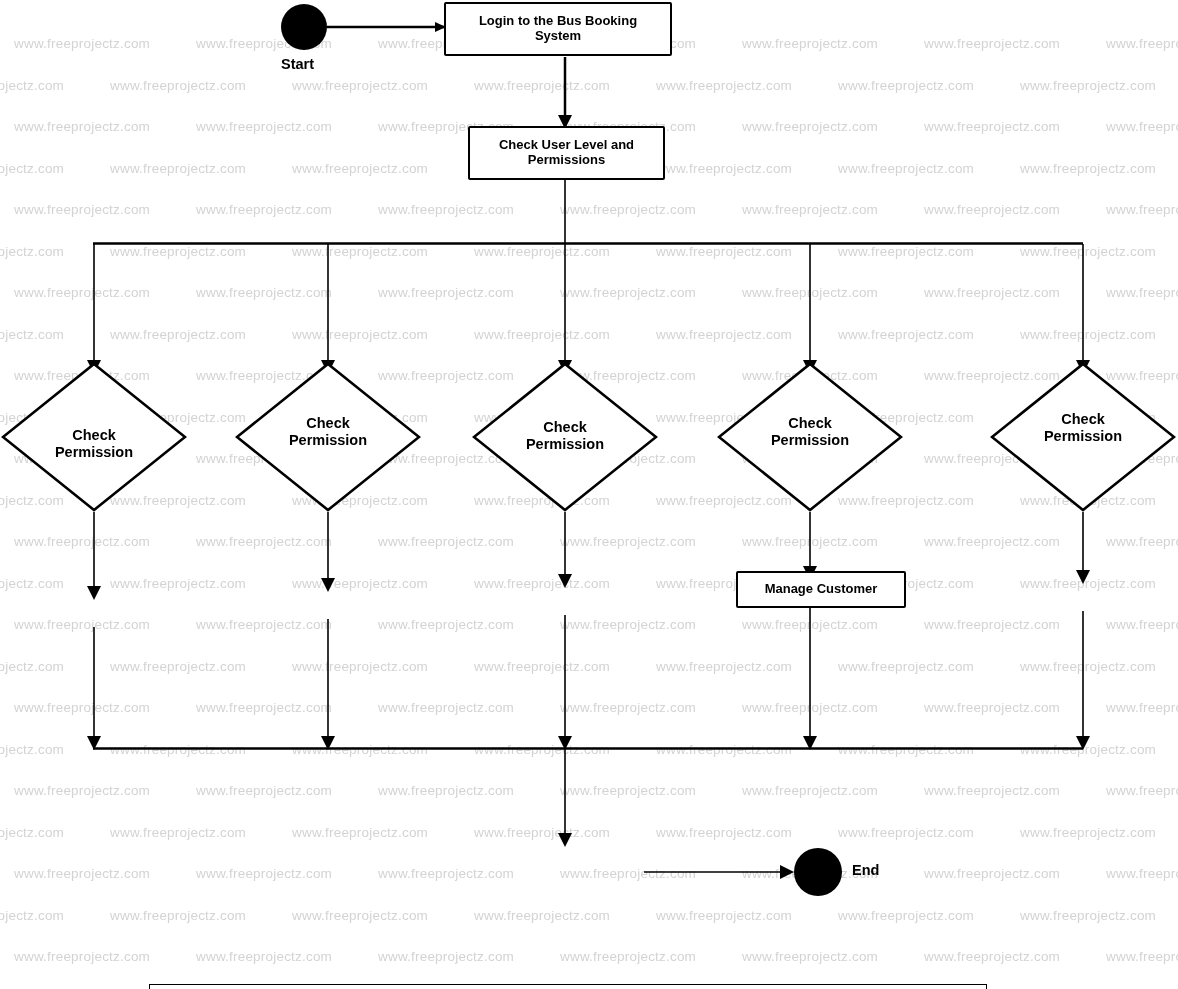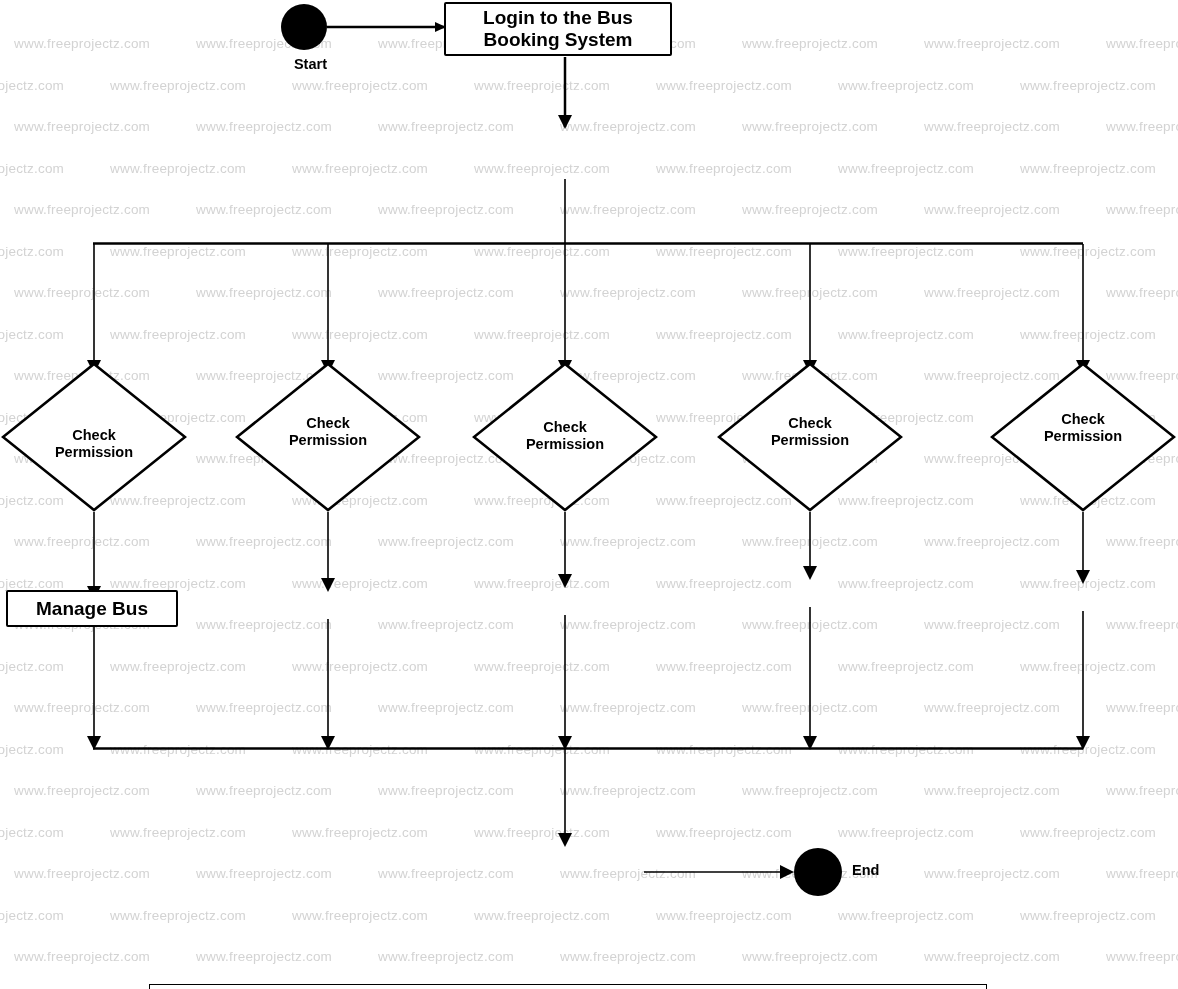--- a/index.html
+++ b/index.html
@@ -58,21 +58,21 @@
   }
   .activity {
     background: #ffffff;
     border: 2.5px solid #000000;
     border-radius: 2px;
     display: flex;
     align-items: center;
     justify-content: center;
     text-align: center;
     font-weight: bold;
-    font-size: 19px;
+    font-size: 13px;
     color: #000000;
     line-height: 1.15;
     padding: 2px 22px;
   }
   .initial-node, .final-node {
     background: #000000;
     border-radius: 50%;
   }
   .endpoint-label {
     position: absolute;
@@ -325,24 +325,25 @@
       <path d="M1083,611 L1083,748" stroke="#000000" stroke-width="1.6" fill="none" marker-end="url(#ahbig)"></path>
 
       <path d="M93,748.5 L1083,748.5" stroke="#000000" stroke-width="2.6" fill="none"></path>
 
       <path d="M565,749 L565,845" stroke="#000000" stroke-width="1.6" fill="none" marker-end="url(#ahbig)"></path>
 
       <path d="M644,872 L792,872" stroke="#000000" stroke-width="1.6" fill="none" marker-end="url(#ahbig)"></path>
     </svg>
 
     <div class="node initial-node" style="left:281px; top:4px; width:46px; height:46px;"></div>
-    <div class="endpoint-label" style="left:281px; top:56px; width:46px; text-align:right;">Start</div>
+    <div class="endpoint-label" style="left:281px; top:56px; width:46px; text-align:left;">Start</div>
 
     <div class="node activity" style="left:444px; top:2px; width:228px; height:54px;">Login to the Bus Booking System</div>
 
+    <div class="node activity" style="left:468px; top:126px; width:197px; height:54px;">Check User Level and Permissions</div>
 
     <div class="decision" style="left:1px; top:362px; width:186px; height:150px;">
       <svg width="186" height="150" viewBox="0 0 186 150" xmlns="http://www.w3.org/2000/svg">
         <polygon points="93,2 184,75 93,148 2,75" fill="#ffffff" stroke="#000000" stroke-width="2.6"></polygon>
       </svg>
     </div>
     <div class="decision-label" style="left:1px; top:427px; width:186px;">
       <span>Check</span><br>
       <span>Permission</span>
     </div>
@@ -380,24 +381,24 @@
     <div class="decision" style="left:990px; top:362px; width:186px; height:150px;">
       <svg width="186" height="150" viewBox="0 0 186 150" xmlns="http://www.w3.org/2000/svg">
         <polygon points="93,2 184,75 93,148 2,75" fill="#ffffff" stroke="#000000" stroke-width="2.6"></polygon>
       </svg>
     </div>
     <div class="decision-label" style="left:990px; top:411px; width:186px;">
       <span>Check</span><br>
       <span>Permission</span>
     </div>
 
-    <div class="node activity" style="left:6px; top:590px; width:172px; height:37px;">Manage Bus</div>
-
-
-
+
+
+
+    <div class="node activity" style="left:736px; top:571px; width:170px; height:37px;">Manage Customer</div>
 
 
 
     <div class="node final-node" style="left:794px; top:848px; width:48px; height:48px;"></div>
     <div class="endpoint-label" style="left:852px; top:862px;">End</div>
 
     <div id="title-frame" style="left:149px; top:984px; width:836px; height:48px;justify-content:flex-end;">
       <span class="title-text">Activity Diagram for Bus Booking System</span>
     </div>
 

